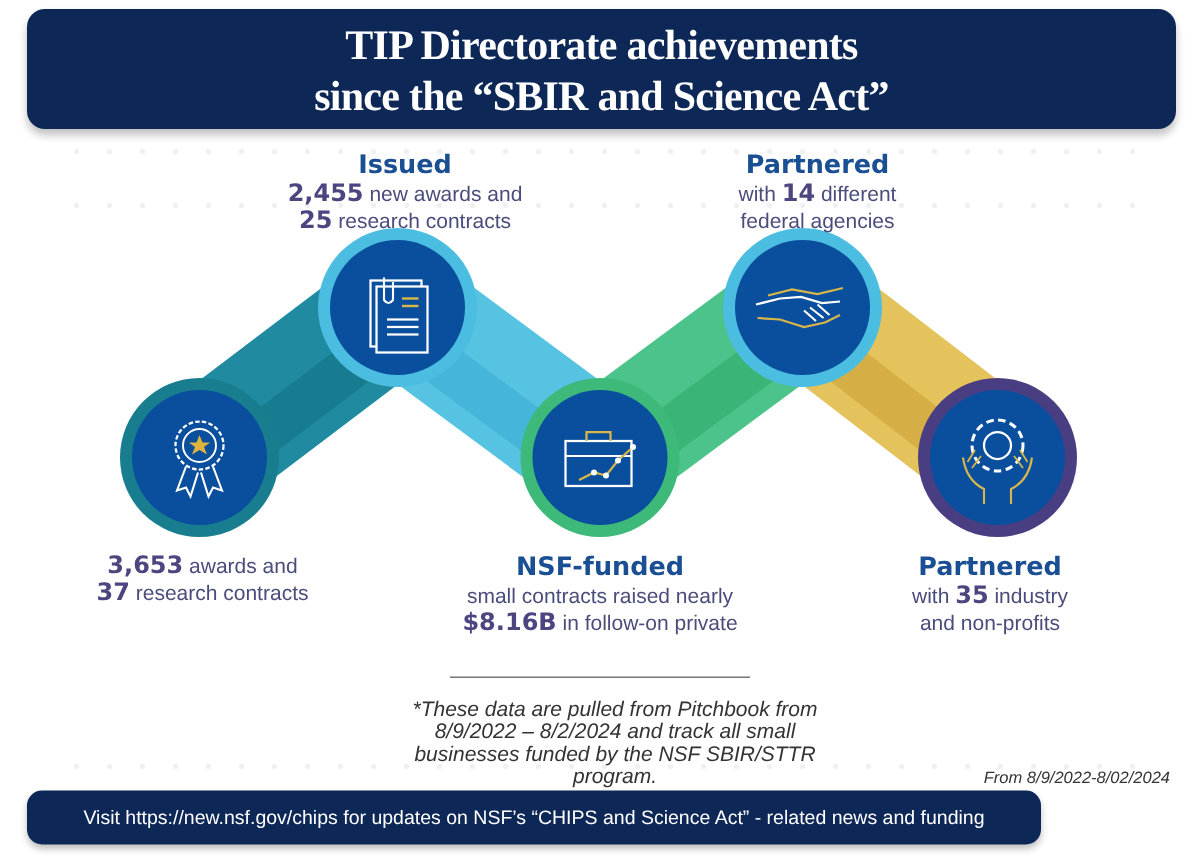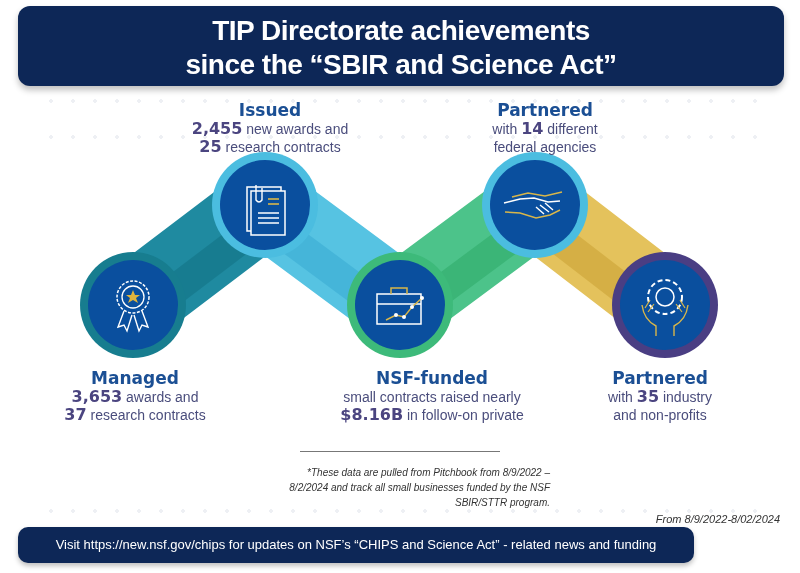--- a/index.html
+++ b/index.html
@@ -1,26 +1,26 @@
 <!DOCTYPE html>
 <html><head>
 <meta charset="utf-8">
 <style>
   html,body{margin:0;padding:0;}
   body{width:800px;height:573px;background:#ffffff;position:relative;overflow:hidden;font-family:"Liberation Sans","DejaVu Sans",sans-serif;}
   .dots{position:absolute;left:40px;right:40px;height:10px;background-image:radial-gradient(circle,#eef0f4 1.6px,transparent 2px);background-size:22px 10px;}
   .title-banner{position:absolute;left:18px;top:6px;width:766px;height:80px;background:#0d2757;border-radius:12px;box-shadow:0 4px 6px rgba(0,0,0,0.25);color:#fff;text-align:center;}
-  .title-banner .t{font-family:Liberation Sans, sans-serif;font-weight:bold;font-size:28px;line-height:34px;letter-spacing:-0.5px;}
+  .title-banner .t{font-family:Liberation Serif, serif;font-weight:bold;font-size:28px;line-height:34px;letter-spacing:-0.5px;}
   .title-banner .t1{padding-top:8px;}
   svg.flow{position:absolute;left:0;top:0;}
   .block{position:absolute;text-align:center;color:#4a4a7a;}
   .block .h{font-family:"DejaVu Sans",sans-serif;font-weight:bold;color:#1b4f94;font-size:17px;line-height:20px;}
   .block .l{font-size:14px;line-height:18px;color:#4a4d7c;}
   .block .b{font-family:"DejaVu Sans",sans-serif;font-weight:bold;color:#4b4580;font-size:16px;}
-  .note{position:absolute;left:270px;top:465px;width:280px;text-align:right;font-style:italic;font-size:10px;line-height:15px;color:#333;}
+  .note{position:absolute;left:270px;top:465px;width:280px;text-align:center;font-style:italic;font-size:14px;line-height:15px;color:#333;}
   .rule{position:absolute;left:300px;top:451px;width:200px;border-top:1px solid #777;}
   .daterange{position:absolute;right:20px;top:496px;font-style:italic;font-size:11px;color:#333;margin-top:17px;}
   .footer-banner{position:absolute;left:18px;top:527px;width:676px;height:36px;background:#0d2757;border-radius:10px;box-shadow:0 3px 5px rgba(0,0,0,0.25);color:#fff;text-align:center;font-size:13px;line-height:36px;}
 </style>
 </head>
 <body>
 
 <div class="dots" style="top:96px"></div>
 <div class="dots" style="top:132px"></div>
 <div class="dots" style="top:506px"></div>
@@ -102,26 +102,25 @@
   <div class="l"><span class="b">25</span><span> research contracts</span></div>
 </div>
 
 <div class="block" style="left:455px;top:100px;width:180px;">
   <div class="h">Partnered</div>
   <div class="l"><span>with </span><span class="b">14</span><span> different</span></div>
   <div class="l">federal agencies</div>
 </div>
 
 <div class="block" style="left:55px;top:368px;width:160px;">
-  <div class="h">Managed</div>
   <div class="l"><span class="b">3,653</span><span> awards and</span></div>
   <div class="l"><span class="b">37</span><span> research contracts</span></div>
 </div>
 
-<div class="block" style="left:300px;top:368px;width:200px;margin-left:32px;">
+<div class="block" style="left:300px;top:368px;width:200px;">
   <div class="h">NSF-funded</div>
   <div class="l">small contracts raised nearly</div>
   <div class="l"><span class="b">$8.16B</span><span> in follow-on private</span></div>
 </div>
 
 <div class="block" style="left:585px;top:368px;width:150px;">
   <div class="h">Partnered</div>
   <div class="l"><span>with </span><span class="b">35</span><span> industry</span></div>
   <div class="l">and non-profits</div>
 </div>

